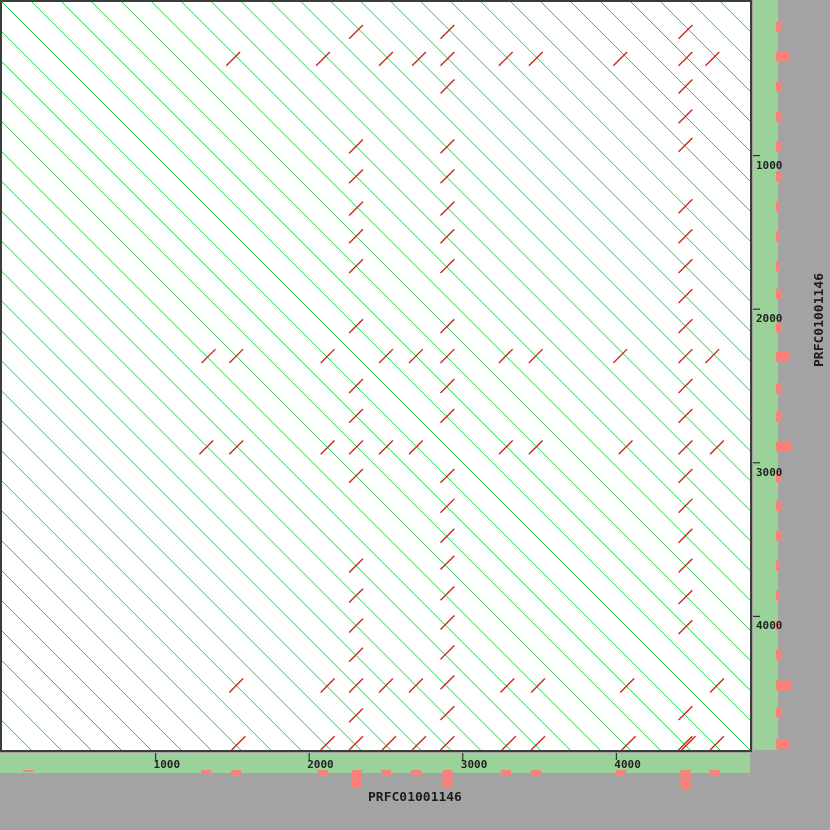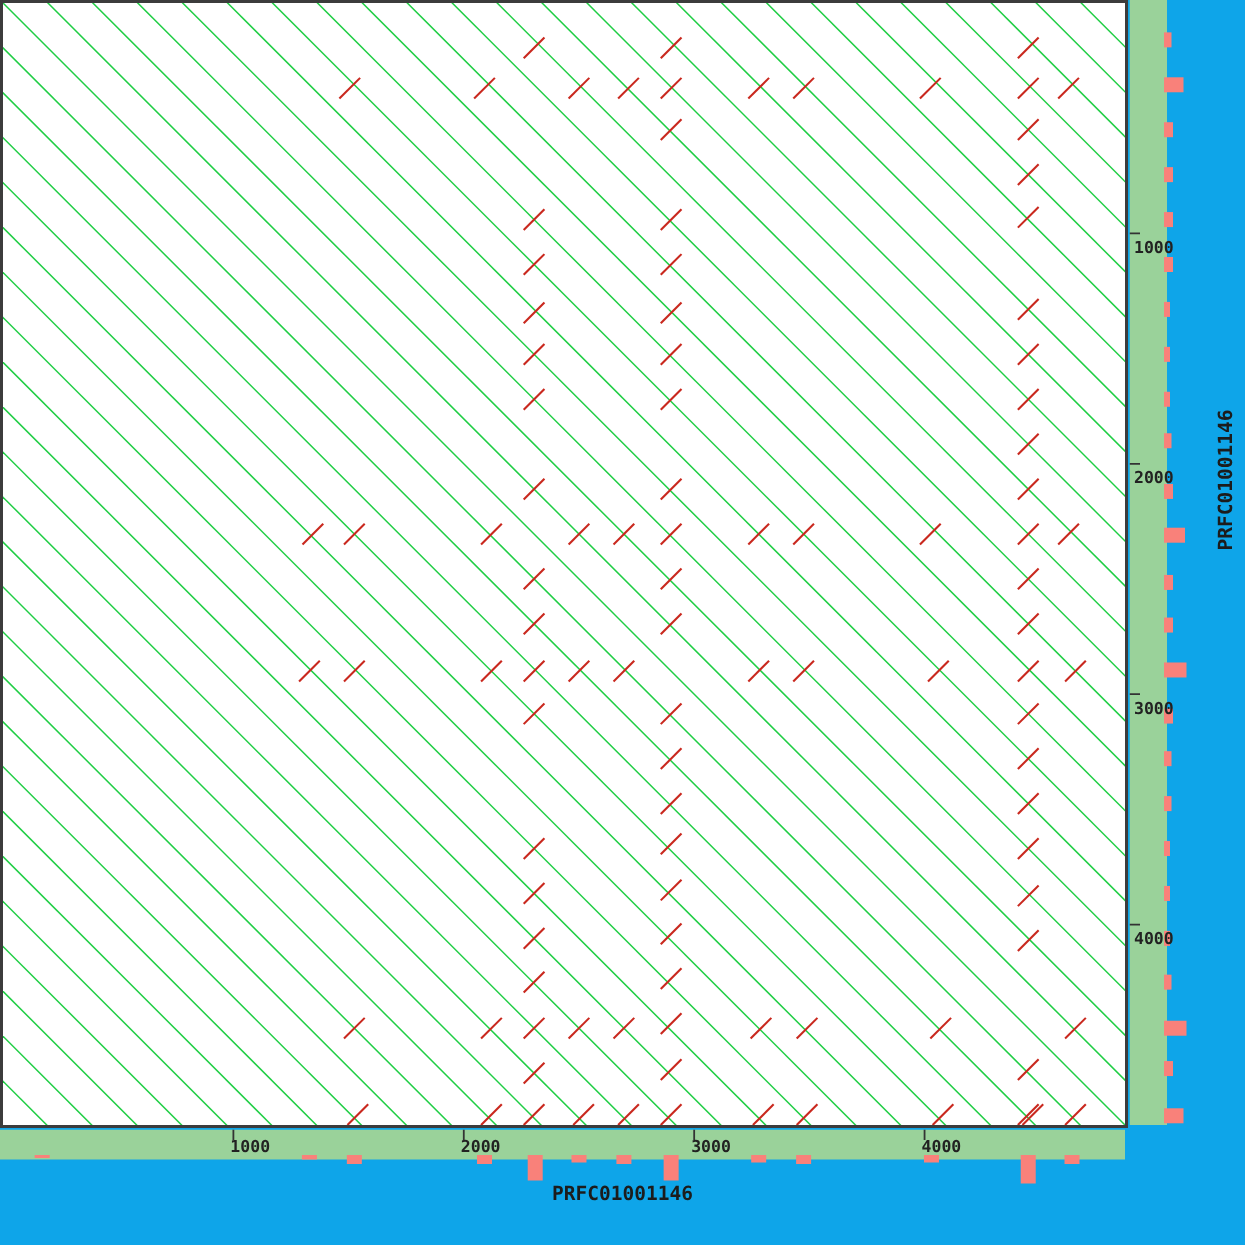--- a/index.html
+++ b/index.html
@@ -8,21 +8,21 @@
     background: #ffffff;
     width: 830px;
     height: 830px;
     overflow: hidden;
     font-family: "DejaVu Sans Mono", "Liberation Mono", monospace;
   }
   #stage {
     position: relative;
     width: 830px;
     height: 830px;
-    background: #0ea5e9;
+    background: #a3a3a3;
   }
   #plot-frame {
     position: absolute;
     left: 0; top: 0;
     width: 748px; height: 748px;
     border: 2px solid #3c3c3c;
     background: #ffffff;
   }
   #plot-frame svg { display: block; }
   #right-margin {

